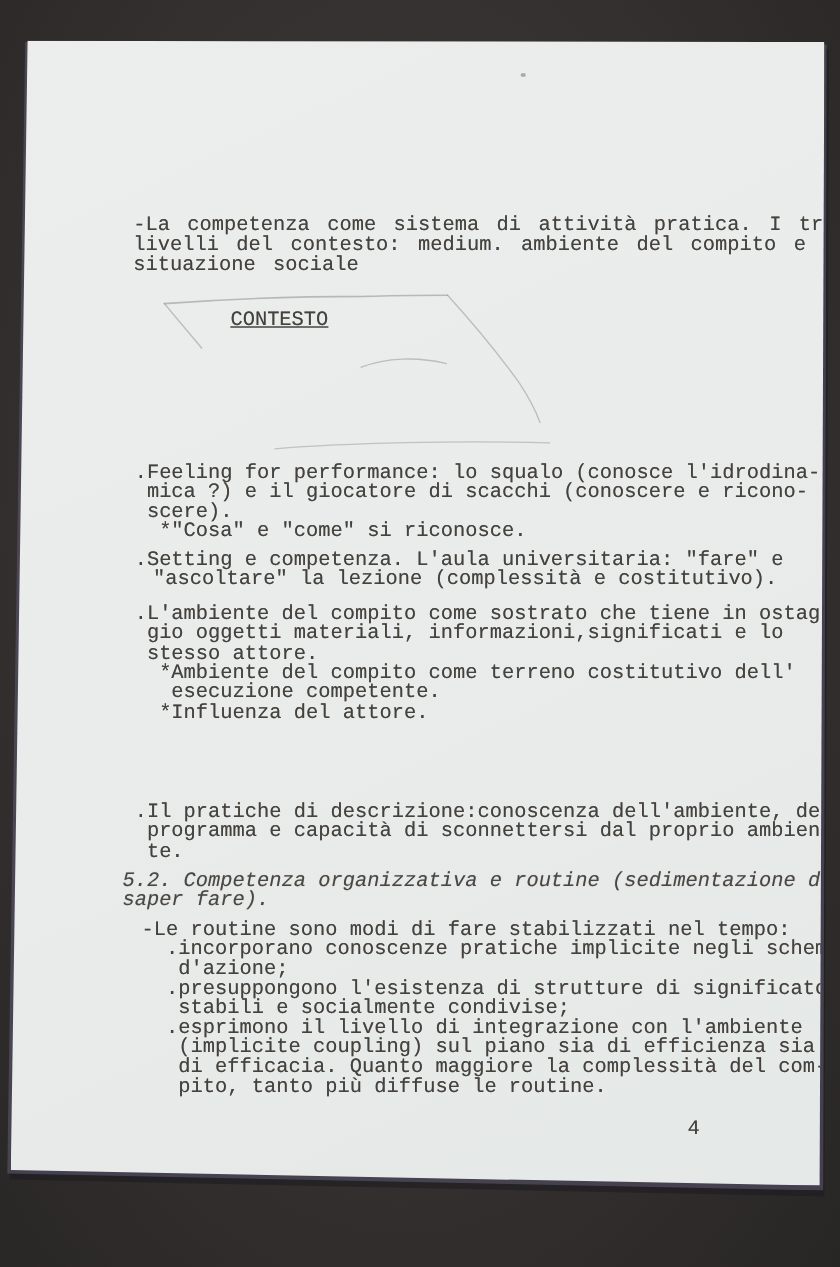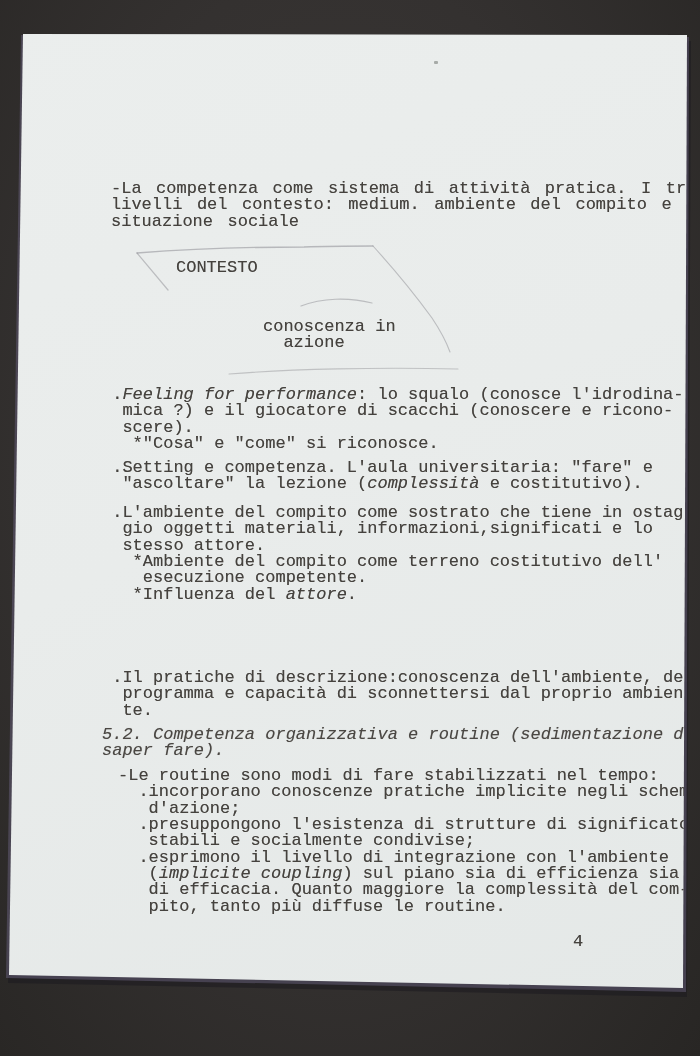--- a/index.html
+++ b/index.html
@@ -22,27 +22,27 @@
   .paper{
     position:absolute;inset:0;
     clip-path:polygon(23px 34px, 687px 35px, 683px 988px, 9px 975px);
     background:linear-gradient(155deg,#ebeeed 0%,#e9eceb 45%,#e4e8e7 100%);
   }
   .tb{
     position:absolute;margin:0;white-space:pre;
     font-family:inherit;font-size:17px;line-height:16.35px;
     color:#45423e;text-shadow:0 0 .5px rgba(70,66,60,.55);
   }
-  .it{font-style:italic;}
+  .it{}
   .justify{word-spacing:4.3px;}
   .b-title{left:111px;top:181px;}
-  .b-contesto{left:176px;top:260px;}
+  .b-contesto{left:192px;top:260px;text-decoration:underline;}
   .b-conoscenza{left:263px;top:319px;}
   .b-feeling{left:102px;top:387px;}
-  .b-setting{left:102px;top:460px;}
+  .b-setting{left:102px;top:460px;text-align:center;}
   .b-ambiente{left:102px;top:505px;}
   .b-nb{left:102px;top:608px;}
   .b-dominio{left:102px;top:670px;}
   .b-p52{left:102px;top:727px;color:#4a4743;text-shadow:0 0 .7px rgba(80,76,70,.4);font-style:italic;}
   .b-routine{left:118px;top:768px;}
   .b-pagenum{left:573px;top:934px;}
   .diagram{position:absolute;left:0;top:0;pointer-events:none;}
   .speck{position:absolute;left:434px;top:61px;width:4px;height:3px;background:#a7aba8;border-radius:1px;}
 </style>
 </head>
@@ -66,22 +66,20 @@
         <path d="M 137 253 C 190 249, 260 247, 304 247 C 330 246, 355 246, 373 246" stroke-width="1.3" opacity="0.55"></path>
         <path d="M 137 253 L 168 290" stroke-width="1.2" opacity="0.5"></path>
         <path d="M 373 246 C 393 268, 416 296, 432 318 C 440 330, 446 341, 450 352" stroke-width="1.1" opacity="0.5"></path>
         <path d="M 301 306 C 322 298, 348 297, 372 303" stroke-width="1.2" opacity="0.5"></path>
         <path d="M 229 374 C 290 369, 380 367, 458 369" stroke-width="1.1" opacity="0.45"></path>
       </g>
     </svg>
 
     <pre class="tb b-contesto">CONTESTO</pre>
 
-    <pre class="tb b-conoscenza">conoscenza in
-  azione</pre>
 
     <pre class="tb b-feeling"><span> .</span><span class="it">Feeling for performance</span><span>: lo squalo (conosce l'idrodina-
   mica ?) e il giocatore di scacchi (conoscere e ricono-
   scere).
    *"Cosa" e "come" si riconosce.</span></pre>
 
     <pre class="tb b-setting"><span> .Setting e competenza. L'aula universitaria: "fare" e
   "ascoltare" la lezione (</span><span class="it">complessità</span><span> e costitutivo).</span></pre>
 
     <pre class="tb b-ambiente"><span> .L'ambiente del compito come sostrato che tiene in ostag-

